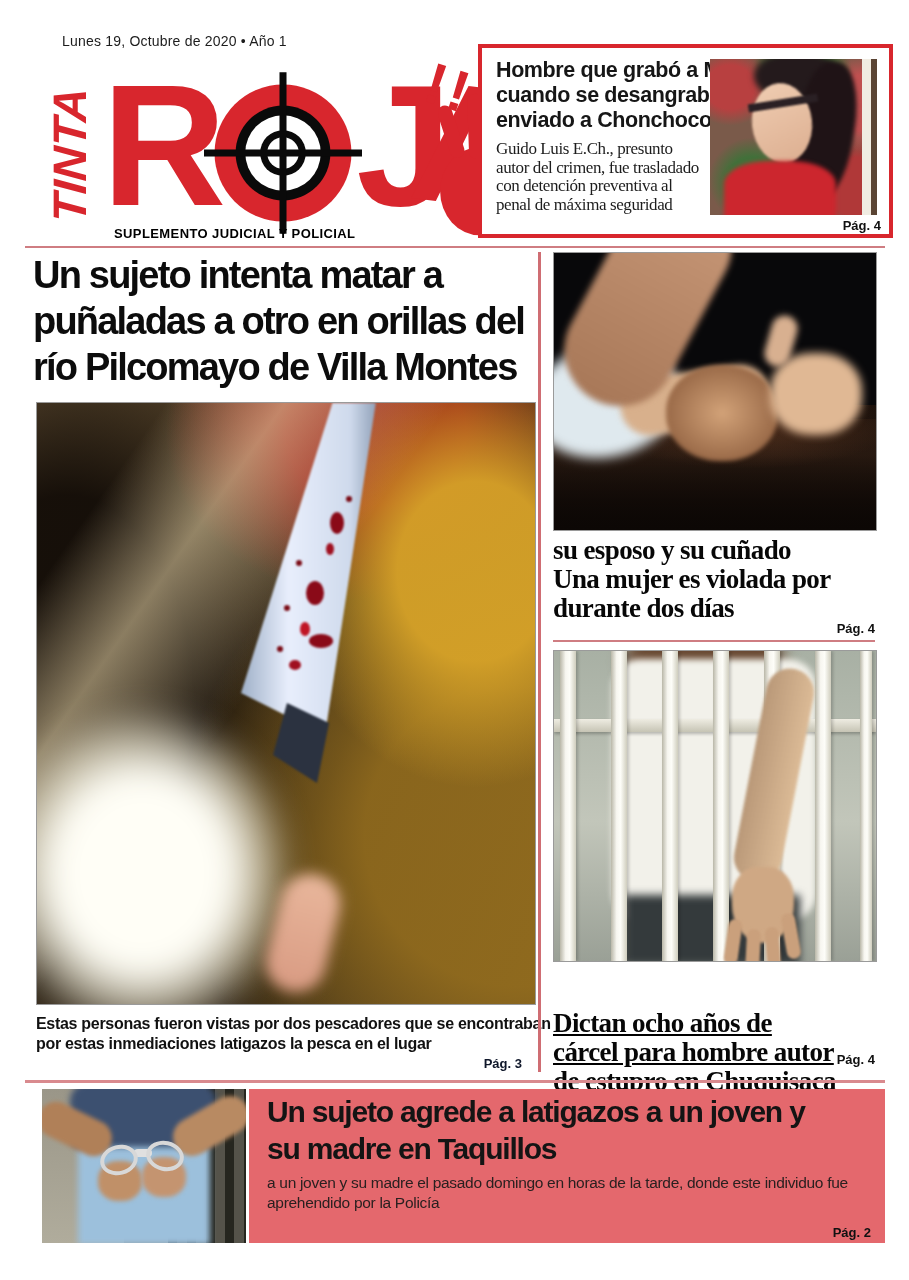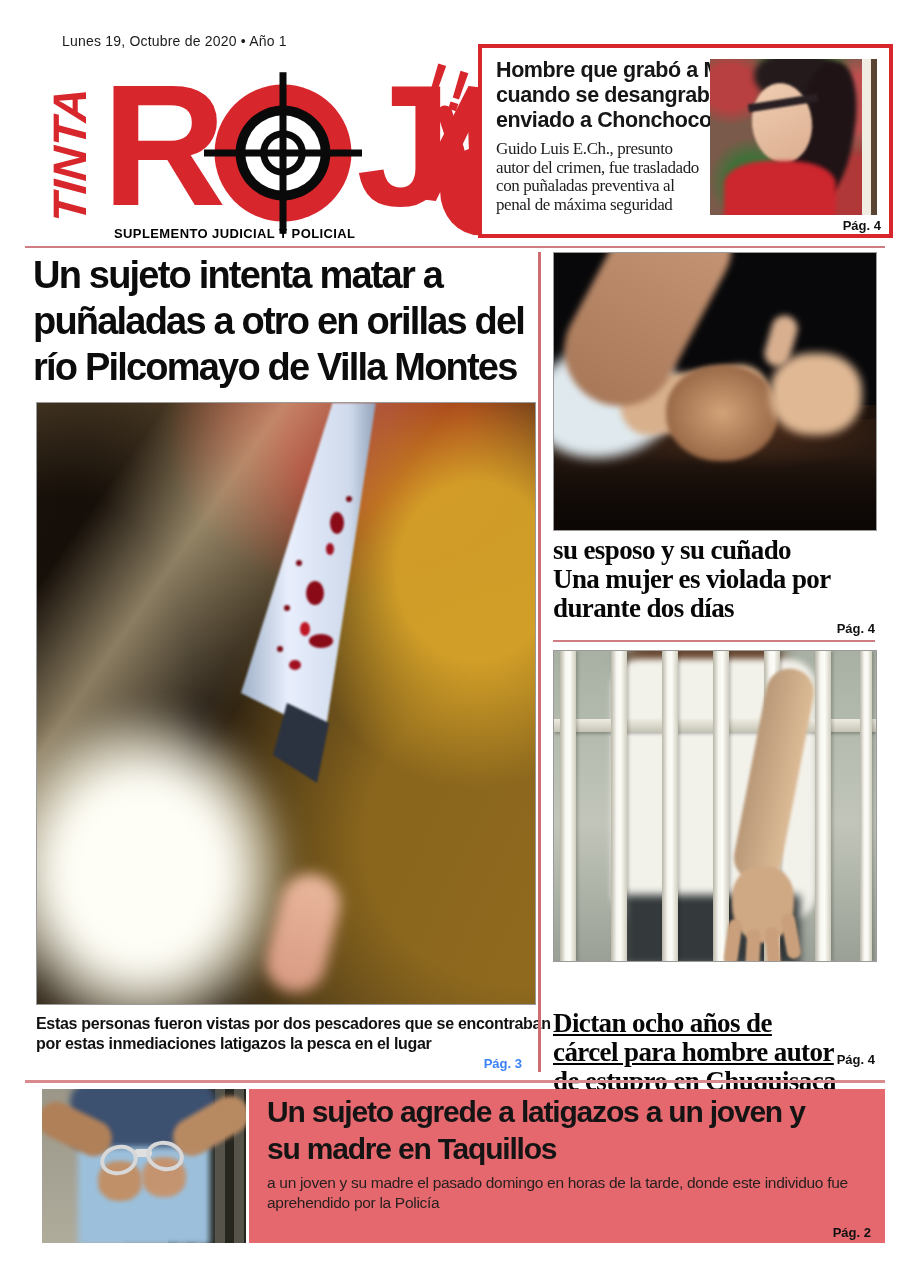--- a/index.html
+++ b/index.html
@@ -58,21 +58,21 @@
   .rule-top{left:25px;top:246px;width:860px;height:2px;}
   .rule-mid{left:553px;top:640px;width:322px;height:2px;}
   .rule-bottom{left:25px;top:1080px;width:860px;height:3px;background:#d98a8e;}
   .divider-v{left:538px;top:252px;width:3px;height:820px;background:#cf6d73;}
 
   
   .lead-head{left:33px;top:252px;}
   .lead-head div{font-size:38px;line-height:46px;font-weight:800;color:#0c0c0c;letter-spacing:-1.8px;white-space:nowrap;}
   .caption{left:36px;top:1014px;}
   .caption div{font-size:16px;line-height:20px;font-weight:700;color:#111;letter-spacing:-.3px;white-space:nowrap;}
-  .pag-3{left:36px;top:1056px;width:486px;text-align:right;font-size:13px;font-weight:700;color:#3b82f6;}
+  .pag-3{left:36px;top:1056px;width:486px;text-align:right;font-size:13px;font-weight:700;color:#0f172a;}
 
   .photo{position:absolute;overflow:hidden;border:1px solid #9a9a9a;}
 
   
   .knife{left:36px;top:402px;width:498px;height:601px;
     background:
       linear-gradient(125deg, rgba(0,0,0,0) 14%, rgba(236,216,170,.55) 27%, rgba(0,0,0,0) 45%),
       radial-gradient(260px 300px at 88% 28%, rgba(214,162,40,.95) 0 30%, rgba(214,162,40,0) 72%),
       radial-gradient(300px 240px at 68% 5%, rgba(160,28,22,.9) 0 30%, rgba(160,28,22,0) 70%),
       radial-gradient(430px 430px at 96% 72%, rgba(152,112,30,.85) 0 35%, rgba(152,112,30,0) 78%),
@@ -204,21 +204,21 @@
 
   <div class="abs tr-box">
     <div class="tr-head">
       <div>Hombre que grabó a Melvi</div>
       <div>cuando se desangraba es</div>
       <div>enviado a Chonchocoro</div>
     </div>
     <div class="tr-body">
       <div>Guido Luis E.Ch., presunto</div>
       <div>autor del crimen, fue trasladado</div>
-      <div>con puñaladas preventiva al</div>
+      <div>con detención preventiva al</div>
       <div>penal de máxima seguridad</div>
     </div>
     <div class="melvi">
       <div class="hairtop"></div>
         <div class="hair"></div>
         <div class="face"></div>
       <div class="band"></div>
         <div class="shirt"></div>
         <div class="frame"></div>
         <div class="edge"></div>

